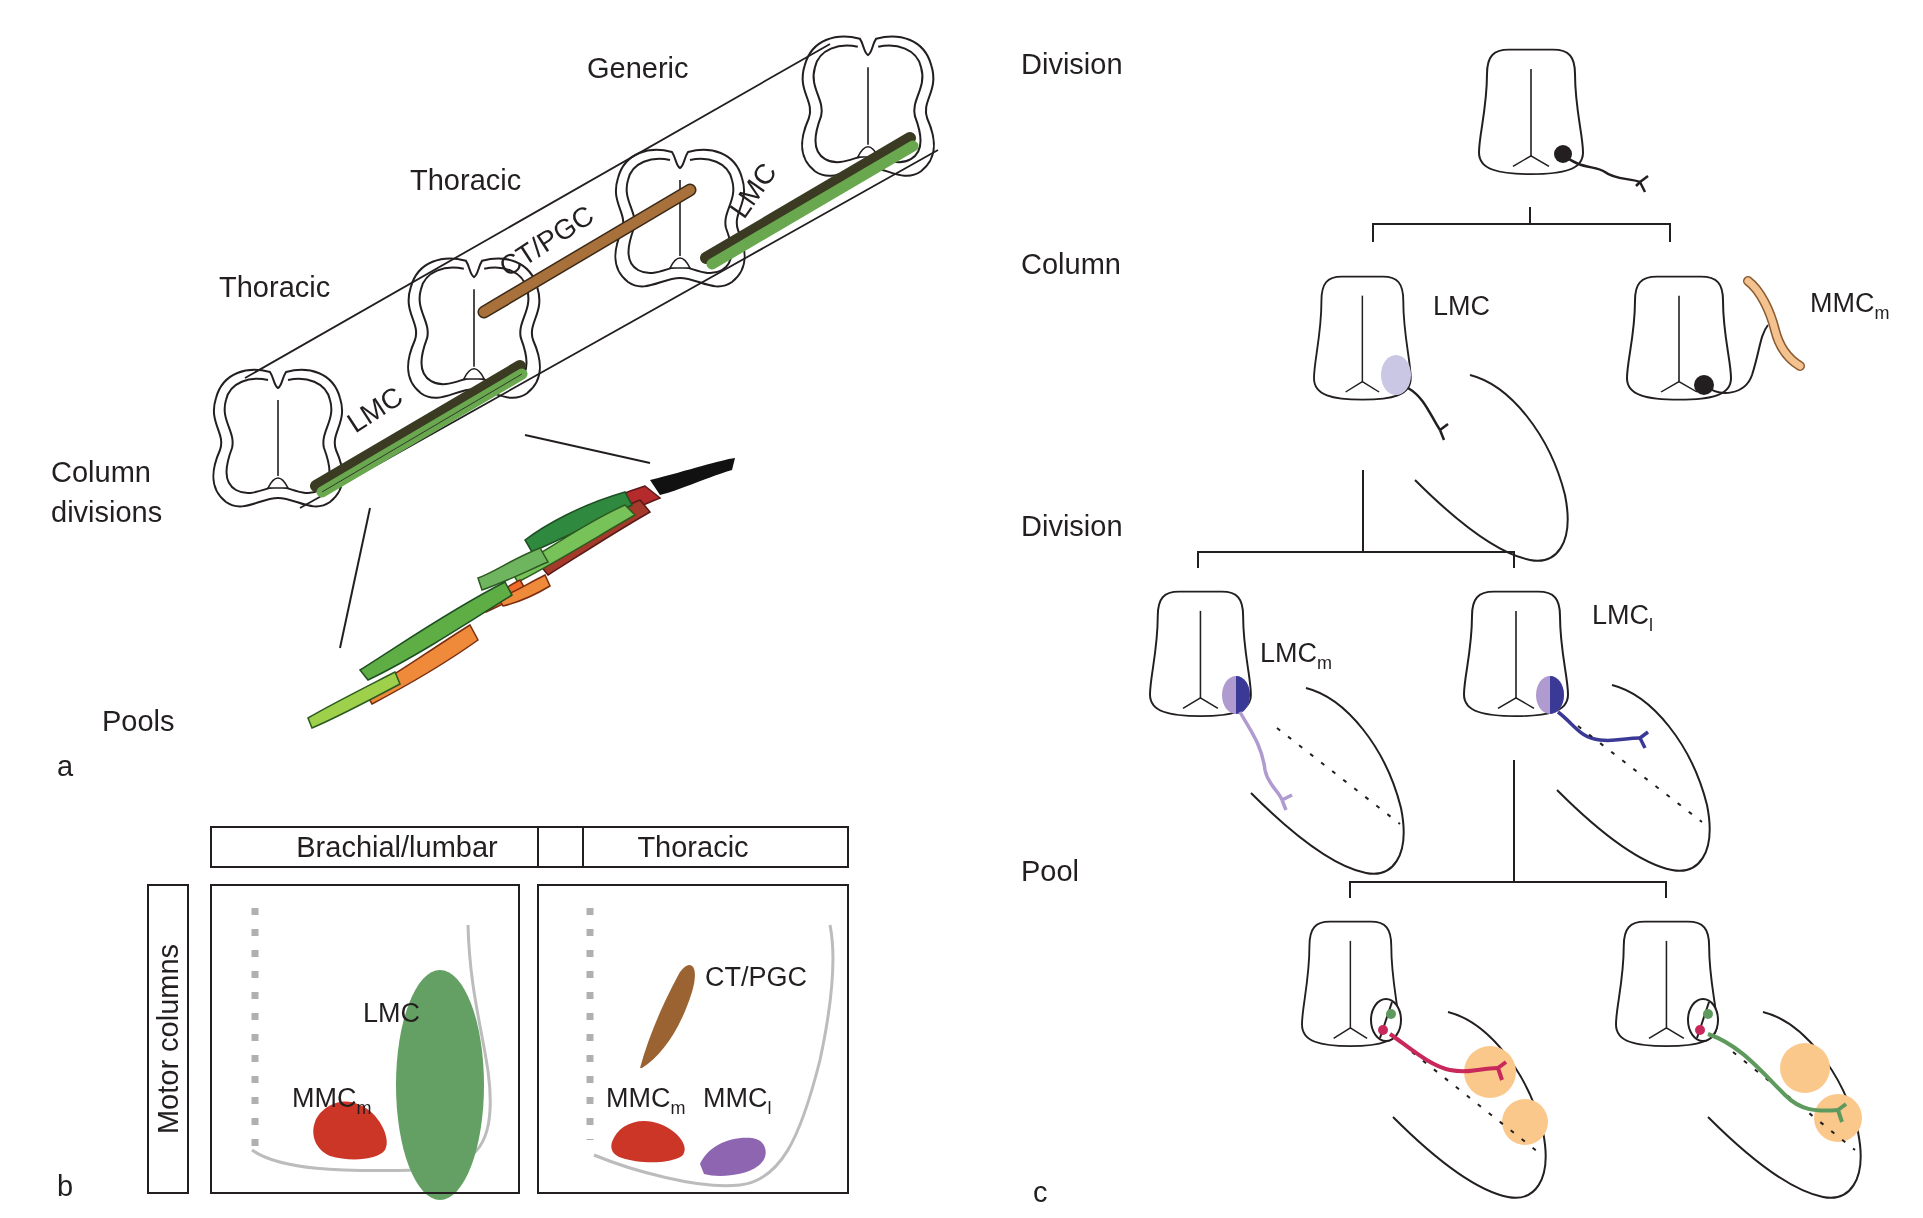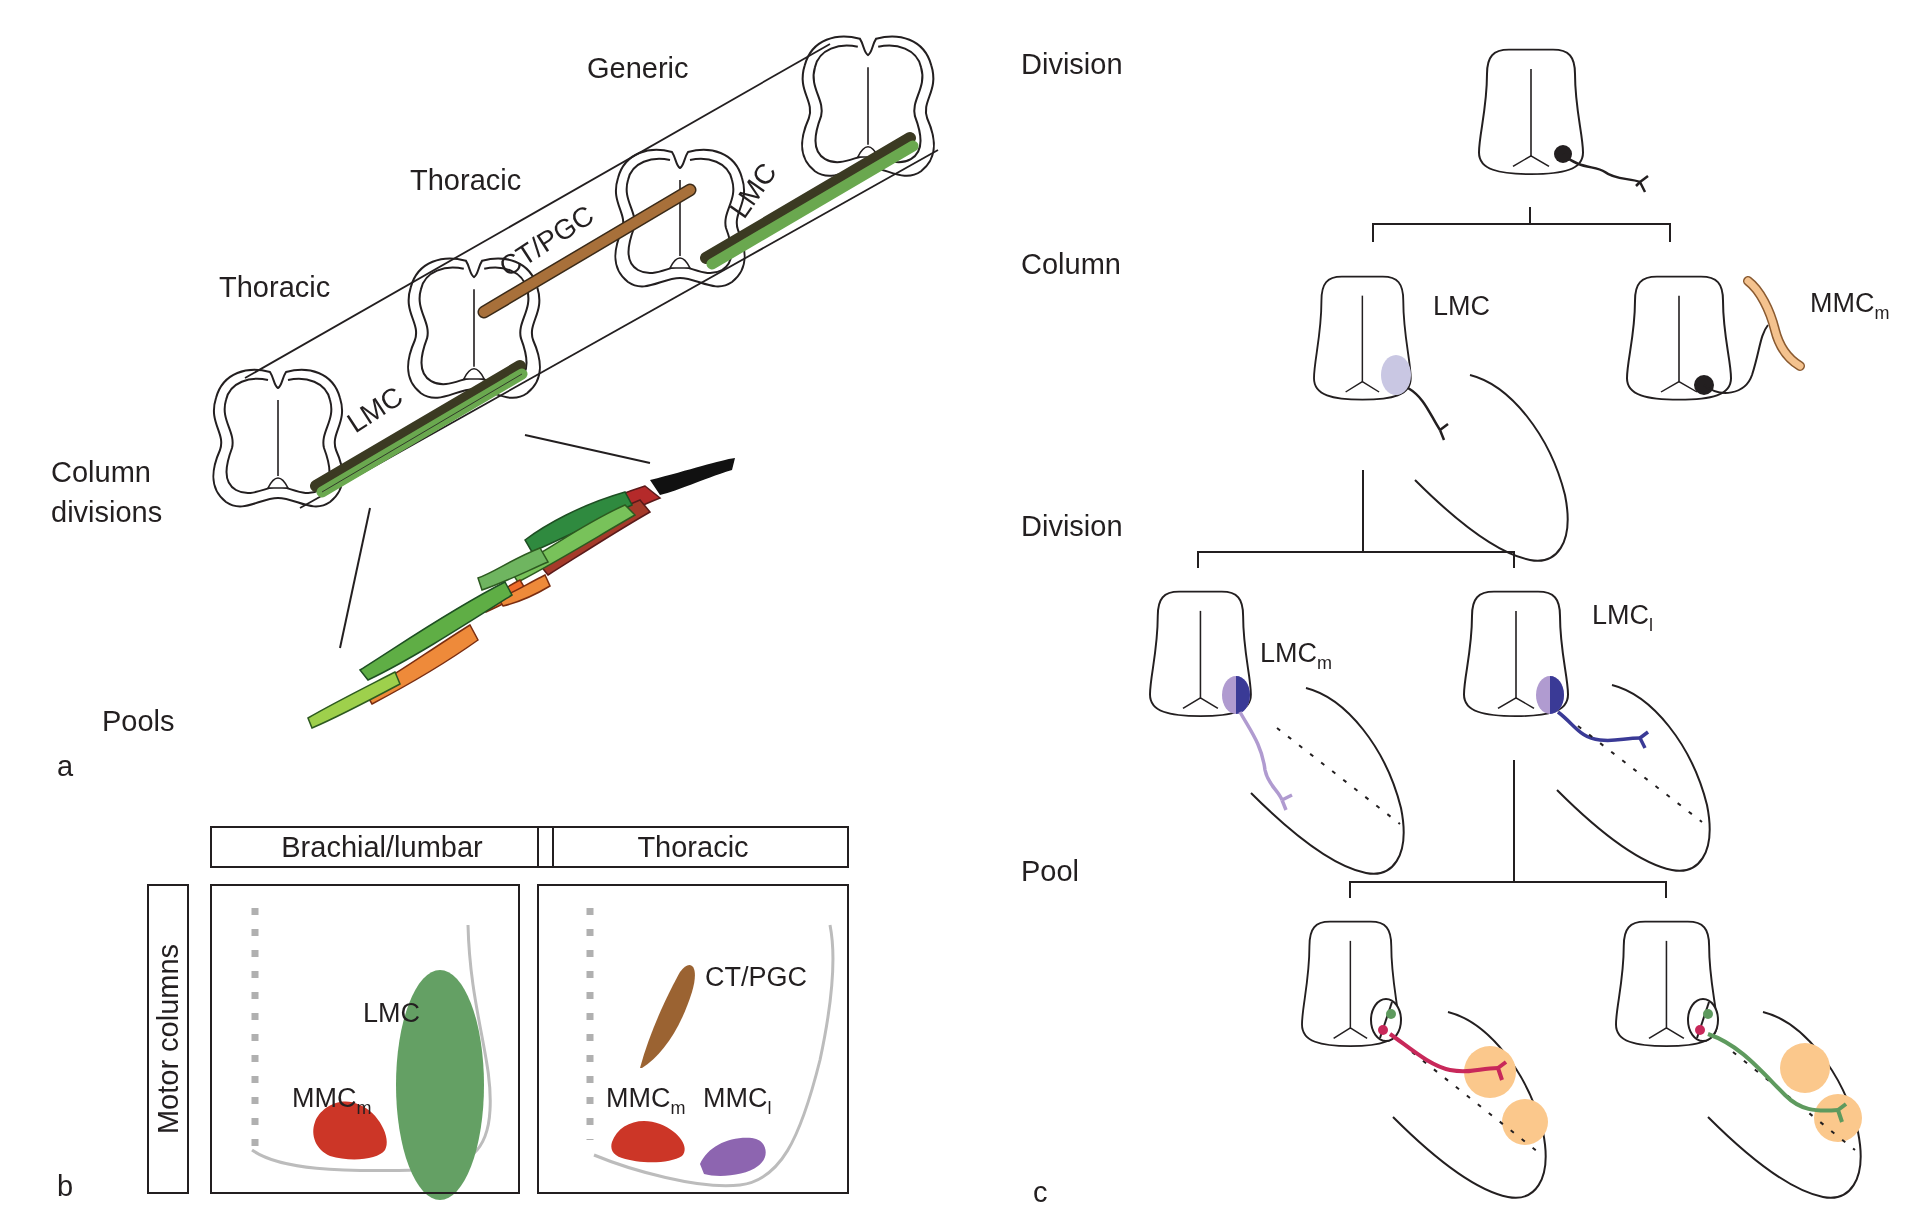--- a/index.html
+++ b/index.html
@@ -199,21 +199,21 @@
 <div class="lbl" style="left:90px;top:707px;margin-left:12px;">Pools</div>
 <div class="panel-letter" style="left:57px;top:752px;">a</div>
 
 <div class="rot" style="left:358px;top:410px;transform:rotate(-33deg);">LMC</div>
 <div class="rot" style="left:510px;top:254px;transform:rotate(-33deg);">CT/PGC</div>
 <div class="rot" style="left:748px;top:195px;transform:rotate(-55deg);">LMC</div>
 
 <div class="vbox" style="left:147px;top:884px;width:42px;height:310px;">
   <div class="vtext">Motor columns</div>
 </div>
-<div class="hdr" style="left:210px;top:826px;width:344px;height:42px;">Brachial/lumbar</div>
+<div class="hdr" style="left:210px;top:826px;width:374px;height:42px;">Brachial/lumbar</div>
 <div class="hdr" style="left:537px;top:826px;width:312px;height:42px;">Thoracic</div>
 <div class="box" style="left:210px;top:884px;width:310px;height:310px;"></div>
 <div class="box" style="left:537px;top:884px;width:312px;height:310px;"></div>
 
 <div class="lbl lbl-sm" style="left:363px;top:1000px;">LMC</div>
 <div class="lbl lbl-sm" style="left:292px;top:1085px;"><span>MMC</span><sub>m</sub></div>
 <div class="lbl lbl-sm" style="left:705px;top:964px;">CT/PGC</div>
 <div class="lbl lbl-sm" style="left:606px;top:1085px;"><span>MMC</span><sub>m</sub></div>
 <div class="lbl lbl-sm" style="left:703px;top:1085px;"><span>MMC</span><sub>l</sub></div>
 <div class="panel-letter" style="left:57px;top:1172px;">b</div>

